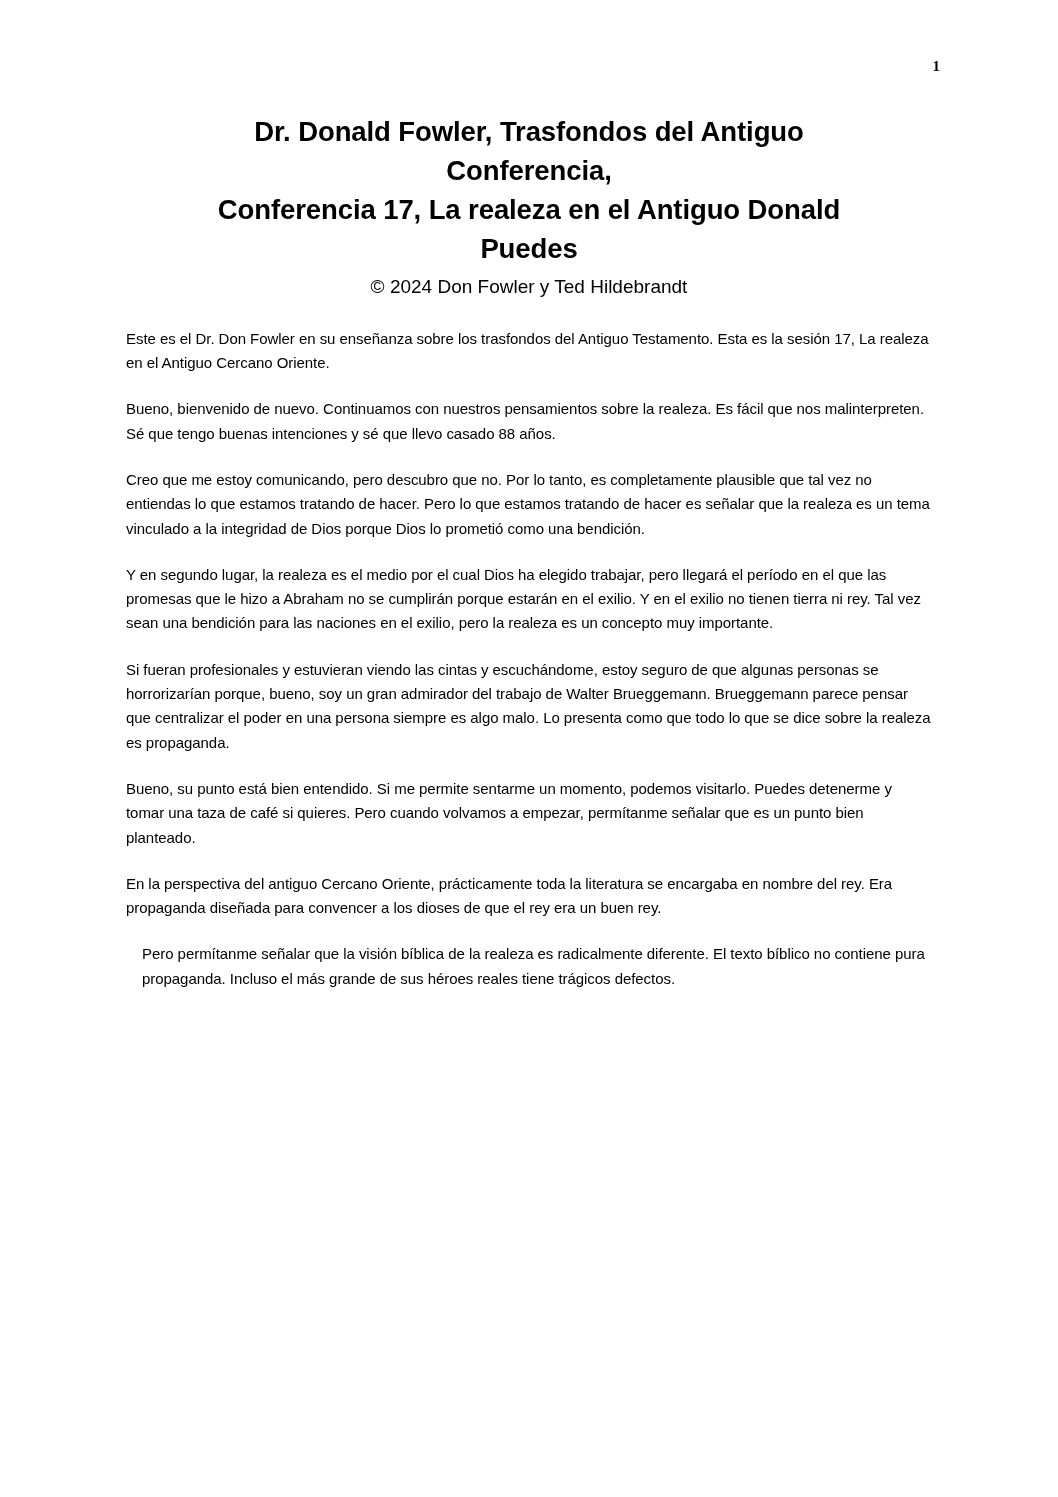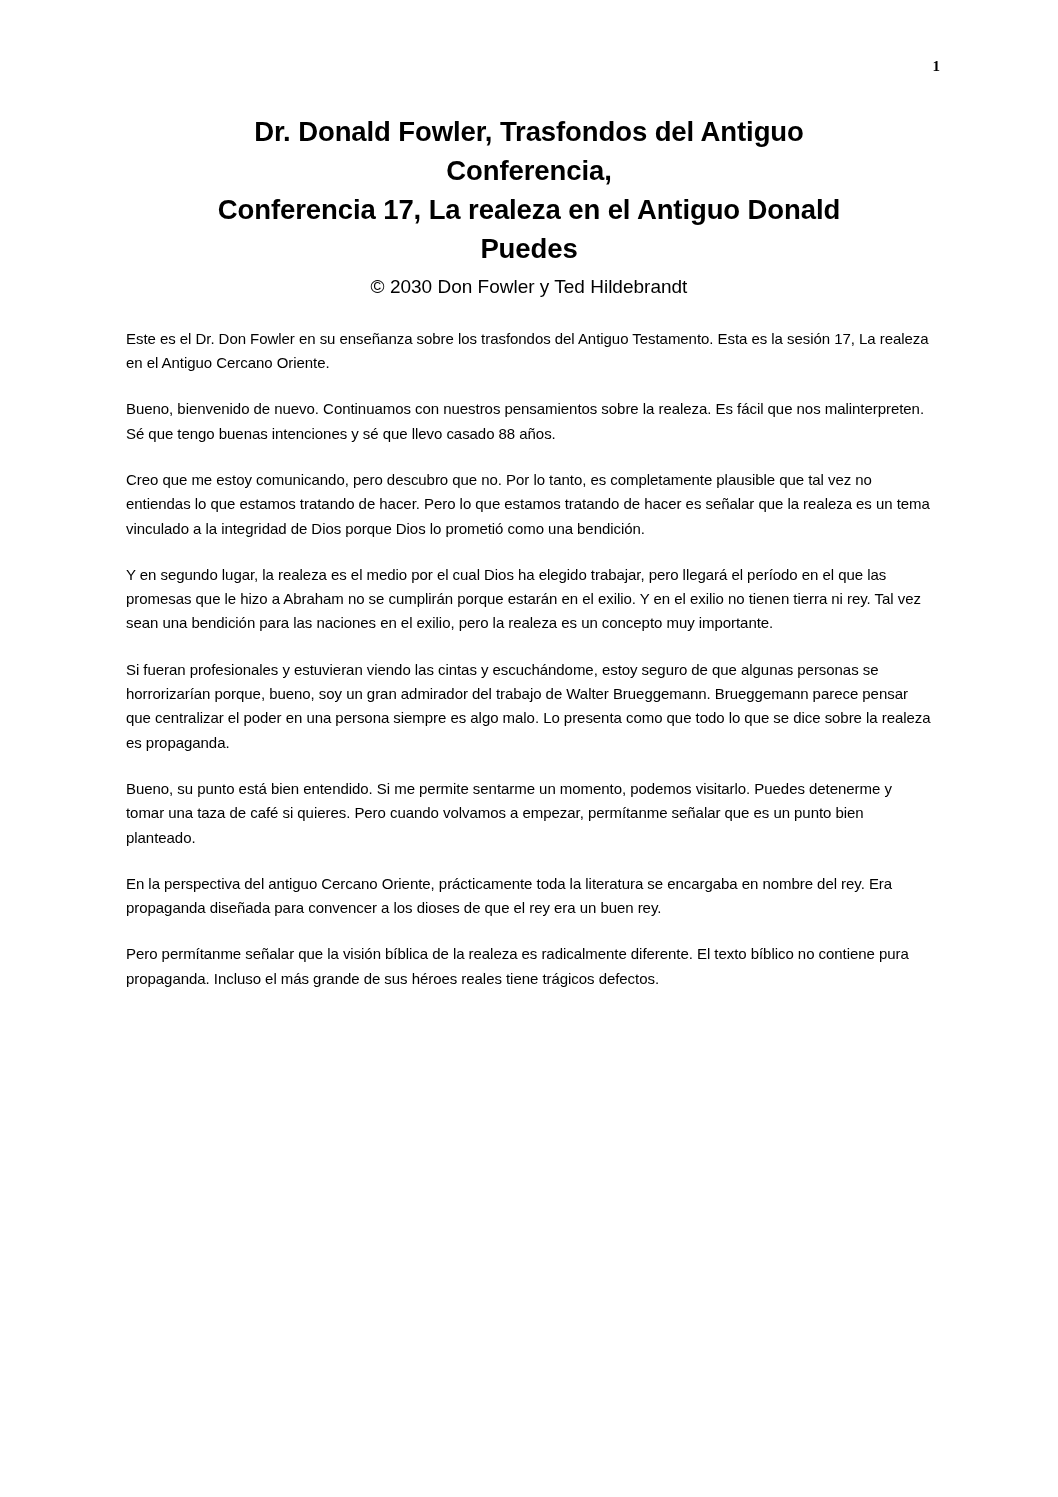--- a/index.html
+++ b/index.html
@@ -60,39 +60,40 @@
   }
   .body-text p {
     font-size: 15px;
     line-height: 1.62;
     margin: 0 0 22px 0;
     text-align: left;
     letter-spacing: -0.05px;
   }
   .body-text p:last-child {
     margin-bottom: 0;
+    margin-left: 16px;
   }
 </style>
 </head>
 <body>
 
 <div class="page">
 
   <div class="page-number">1</div>
 
   <div class="content">
 
     <h1 class="doc-title">
       <span class="line">Dr. Donald Fowler, Trasfondos del Antiguo</span>
       <span class="line">Conferencia,</span>
       <span class="line">Conferencia 17, La realeza en el Antiguo Donald</span>
       <span class="line">Puedes</span>
     </h1>
 
-    <div class="copyright">© 2030 Don Fowler y Ted Hildebrandt</div>
+    <div class="copyright">© 2024 Don Fowler y Ted Hildebrandt</div>
 
     <div class="body-text">
       <p>Este es el Dr. Don Fowler en su enseñanza sobre los trasfondos del Antiguo Testamento. Esta es la sesión 17, La realeza en el Antiguo Cercano Oriente.</p>
       <p>Bueno, bienvenido de nuevo. Continuamos con nuestros pensamientos sobre la realeza. Es fácil que nos malinterpreten. Sé que tengo buenas intenciones y sé que llevo casado 88 años.</p>
       <p>Creo que me estoy comunicando, pero descubro que no. Por lo tanto, es completamente plausible que tal vez no entiendas lo que estamos tratando de hacer. Pero lo que estamos tratando de hacer es señalar que la realeza es un tema vinculado a la integridad de Dios porque Dios lo prometió como una bendición.</p>
       <p>Y en segundo lugar, la realeza es el medio por el cual Dios ha elegido trabajar, pero llegará el período en el que las promesas que le hizo a Abraham no se cumplirán porque estarán en el exilio. Y en el exilio no tienen tierra ni rey. Tal vez sean una bendición para las naciones en el exilio, pero la realeza es un concepto muy importante.</p>
       <p>Si fueran profesionales y estuvieran viendo las cintas y escuchándome, estoy seguro de que algunas personas se horrorizarían porque, bueno, soy un gran admirador del trabajo de Walter Brueggemann. Brueggemann parece pensar que centralizar el poder en una persona siempre es algo malo. Lo presenta como que todo lo que se dice sobre la realeza es propaganda.</p>
       <p>Bueno, su punto está bien entendido. Si me permite sentarme un momento, podemos visitarlo. Puedes detenerme y tomar una taza de café si quieres. Pero cuando volvamos a empezar, permítanme señalar que es un punto bien planteado.</p>
       <p>En la perspectiva del antiguo Cercano Oriente, prácticamente toda la literatura se encargaba en nombre del rey. Era propaganda diseñada para convencer a los dioses de que el rey era un buen rey.</p>
       <p>Pero permítanme señalar que la visión bíblica de la realeza es radicalmente diferente. El texto bíblico no contiene pura propaganda. Incluso el más grande de sus héroes reales tiene trágicos defectos.</p>

